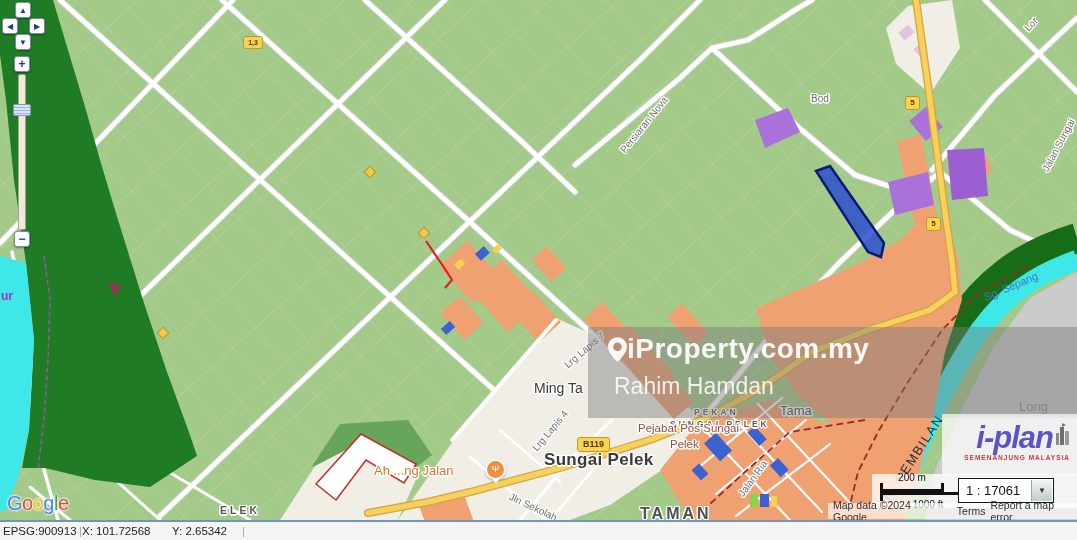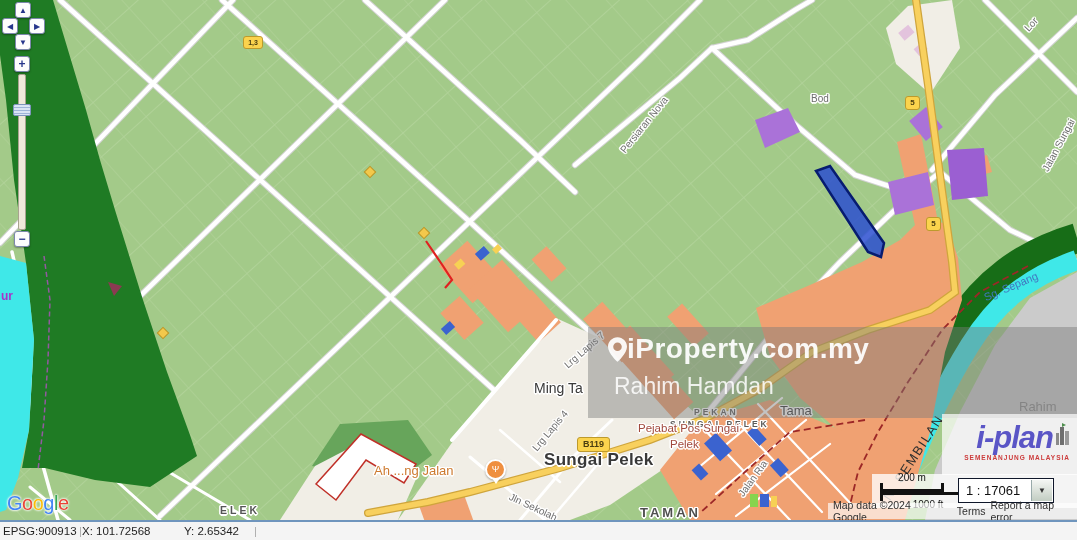--- a/index.html
+++ b/index.html
@@ -10,21 +10,21 @@
 
   
   .lbl{position:absolute;white-space:nowrap;pointer-events:none;}
   .halo{text-shadow:-1px -1px 0 #fff,1px -1px 0 #fff,-1px 1px 0 #fff,1px 1px 0 #fff,0 -1.5px 0 #fff,0 1.5px 0 #fff,-1.5px 0 0 #fff,1.5px 0 0 #fff;}
   .rot{transform-origin:0 0;}
   .town{left:544px;top:450px;font-size:17px;font-weight:600;color:#393939;letter-spacing:.3px;}
   .pekan1{left:694px;top:407px;font-size:8.5px;font-weight:700;letter-spacing:3px;color:#5c5c5c;}
   .pekan2{left:670px;top:419px;font-size:8.5px;font-weight:700;letter-spacing:3px;color:#5c5c5c;}
   .post1{left:638px;top:422px;font-size:11.5px;font-weight:500;color:#a1493d;}
   .post2{left:670px;top:438px;font-size:11.5px;font-weight:500;color:#a1493d;}
-  .taman{left:640px;top:505px;font-size:13px;font-weight:700;letter-spacing:3px;color:#4f4f4f;text-align:center;}
+  .taman{left:640px;top:505px;font-size:16px;font-weight:700;letter-spacing:3px;color:#4f4f4f;text-align:center;}
   .elek{left:220px;top:504px;font-size:10.5px;font-weight:700;letter-spacing:3px;color:#565656;}
   .tama{left:780px;top:403px;font-size:13px;font-weight:500;color:#3a3a3a;}
   .ming{left:534px;top:380px;font-size:14px;font-weight:500;color:#3a3a3a;}
   .bod{left:811px;top:93px;font-size:10px;color:#6e6e6e;}
   .urp{left:1px;top:289px;font-size:12px;font-weight:600;color:#a832c8;}
   .longp{left:1019px;top:399px;font-size:13px;color:#8d8d8d;}
   .nsem{left:880px;top:495px;font-size:13px;letter-spacing:1.5px;color:#2e2e2e;transform:rotate(-57deg);}
   .sepang{left:982px;top:292px;font-size:11px;font-weight:500;color:#4178c0;transform:rotate(-23deg);}
   .street{font-size:10px;color:#6e6e6e;}
   .persiaran{left:618px;top:148px;transform:rotate(-51deg);}
@@ -99,21 +99,21 @@
   .glogo span{display:inline-block;}
   .g-b{color:#4285F4;} .g-r{color:#EA4335;} .g-y{color:#FBBC05;} .g-g{color:#34A853;}
 
   
   #statusbar{position:absolute;left:0;top:520px;width:1077px;height:20px;background:#f4f4f4;
      border-top:2px solid #6f95bd;box-sizing:border-box;display:flex;align-items:center;
      font-size:11.5px;color:#1f1f1f;}
   #statusbar .sep{color:#aaa;margin:0 0;}
   .st-epsg{margin-left:3px;width:76px;}
   .st-x{margin-left:0;width:82px;}
-  .st-y{margin-left:20px;width:70px;}
+  .st-y{margin-left:8px;width:70px;}
   .sep1{margin-left:0px;} .sep2{margin-left:10px;}
 </style>
 </head>
 <body>
 
 <div id="app">
   <div id="map">
 
     <svg id="basemap" width="1077" height="520" viewBox="0 0 1077 520">
       <defs>
@@ -256,21 +256,21 @@
     <div class="lbl pekan1 halo">PEKAN</div>
     <div class="lbl pekan2 halo">SUNGAI PELEK</div>
     <div class="lbl post1 halo">Pejabat Pos Sungai</div>
     <div class="lbl post2 halo">Pelek</div>
     <div class="lbl taman halo">TAMAN</div>
     <div class="lbl elek halo">ELEK</div>
     <div class="lbl tama halo">Tama</div>
     <div class="lbl ming halo">Ming Ta</div>
     <div class="lbl bod halo">Bod</div>
     <div class="lbl urp">ur</div>
-    <div class="lbl longp">Rahim</div>
+    <div class="lbl longp">Long</div>
     <div class="lbl nsem rot">N. SEMBILAN</div>
     <div class="lbl sepang rot">Sg. Sepang</div>
     <div class="lbl street persiaran rot halo">Persiaran Nova</div>
     <div class="lbl street lapis7 rot halo">Lrg Lapis 7</div>
     <div class="lbl street lapis4 rot halo">Lrg Lapis 4</div>
     <div class="lbl street sekolah rot halo">Jln Sekolah</div>
     <div class="lbl street ria rot halo">Jalan Ria</div>
     <div class="lbl street jsungai rot halo">Jalan Sungai</div>
     <div class="lbl street lorp rot halo">Lor</div>
     <div class="lbl noodle halo">Ah ...ng Jalan</div>

